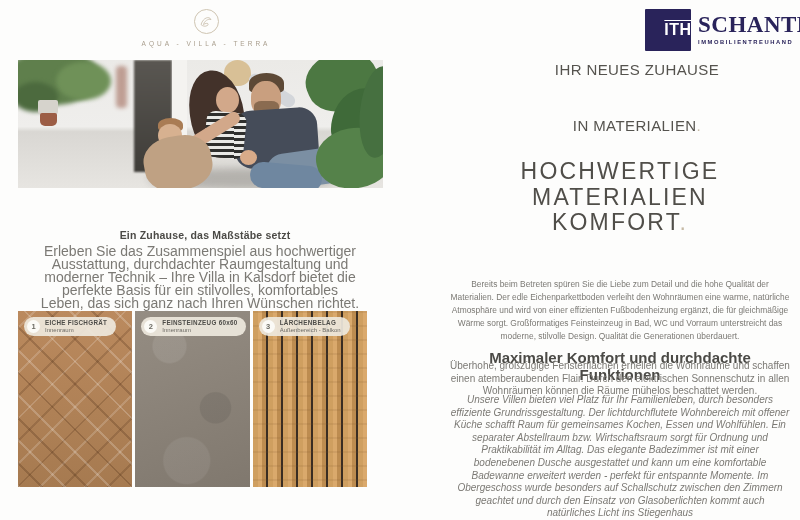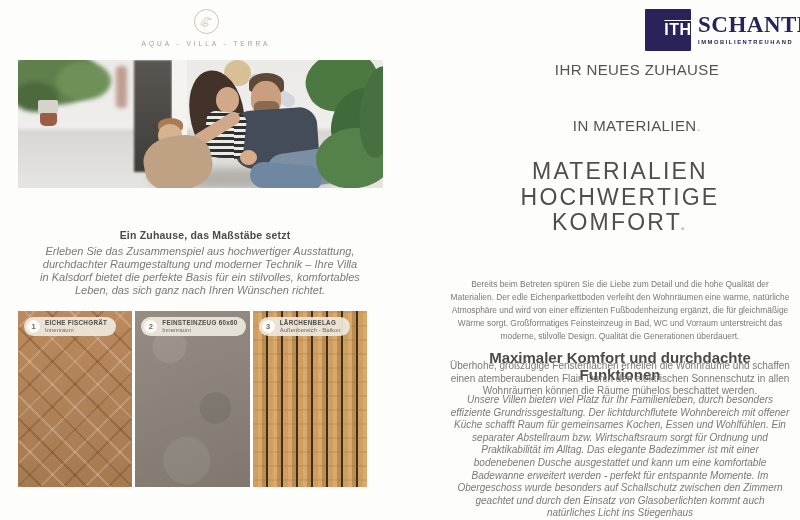--- a/index.html
+++ b/index.html
@@ -45,21 +45,21 @@
   .ph-jeans2 { left:232px; top:104px; width:72px; height:26px; background:#6f87a0; border-radius:14px; transform:rotate(5deg); }
   .ph-leaf1 { left:288px; top:-8px; width:72px; height:58px; background:#4c7842; border-radius:45% 55% 50% 50%; transform:rotate(-22deg); }
   .ph-leaf2 { left:314px; top:28px; width:62px; height:72px; background:#3f6a39; border-radius:50% 45% 55% 45%; transform:rotate(14deg); }
   .ph-leaf3 { left:298px; top:68px; width:78px; height:60px; background:#55824a; border-radius:48% 52% 50% 50%; transform:rotate(-10deg); }
   .ph-leaf4 { left:342px; top:6px; width:38px; height:92px; background:#467040; border-radius:50%; transform:rotate(6deg); }
   .ph-stem { left:330px; top:40px; width:2px; height:70px; background:#8a6a4a; transform:rotate(8deg); }
 
   .left-title { position:absolute; left:20px; top:229px; width:370px; text-align:center;
                 font-size:10.5px; font-weight:bold; color:#4b4a46; letter-spacing:.2px; }
   .left-body { position:absolute; left:40px; top:245px; width:320px; text-align:center;
-               font-size:11px; line-height:13px; color:#7b7974; font-weight:400;font-style:italic; }
+               font-size:14px; line-height:13px; color:#7b7974; font-weight:400; }
 
   .swatches { position:absolute; left:18px; top:311px; width:349px; height:176px; display:flex; gap:3px; }
   .swatch { position:relative; flex:1; overflow:hidden; }
   .swatch-oak { background-color:#b08055;
     background-image:
       repeating-linear-gradient(45deg, rgba(255,255,255,.20) 0 2px, transparent 2px 16px, rgba(60,30,10,.22) 16px 18px, transparent 18px 32px),
       repeating-linear-gradient(-45deg, rgba(255,255,255,.16) 0 2px, transparent 2px 16px, rgba(60,30,10,.18) 16px 18px, transparent 18px 32px),
       linear-gradient(180deg,#bb8a5e,#a67a50); }
   .swatch-tile { background-color:#8d857b;
     background-image:
@@ -202,22 +202,22 @@
       </div>
     </div>
 
     <h1 class="headline">
       <span>IHR NEUES ZUHAUSE</span><br>
       <br>
       <span>IN MATERIALIEN</span><span class="accent-dot">.</span>
     </h1>
 
     <h2 class="subheadline">
+      <span class="sh-line">HOCHWERTIGE</span>
       <span class="sh-line">MATERIALIEN</span>
-      <span class="sh-line">HOCHWERTIGE</span>
       <span class="sh-line"><span>KOMFORT</span><span class="accent-dot">.</span></span>
     </h2>
 
     <p class="intro">Bereits beim Betreten spüren Sie die Liebe zum Detail und die hohe Qualität der Materialien. Der edle Eichenparkettboden verleiht den Wohnräumen eine warme, natürliche Atmosphäre und wird von einer effizienten Fußbodenheizung ergänzt, die für gleichmäßige Wärme sorgt. Großformatiges Feinsteinzeug in Bad, WC und Vorraum unterstreicht das moderne, stilvolle Design. Qualität die Generationen überdauert.</p>
 
     <h4 class="sec-title sec1-title">Maximaler Komfort und durchdachte Funktionen</h4>
     <p class="sec-body sec1-body">Überhohe, großzügige Fensterflächen erhellen die Wohnräume und schaffen einen atemberaubenden Flair. Durch den elektrischen Sonnenschutz in allen Wohnräumen können die Räume mühelos beschattet werden.</p>
 
     <p class="sec-body sec2-body">Unsere Villen bieten viel Platz für Ihr Familienleben, durch besonders effiziente Grundrissgestaltung. Der lichtdurchflutete Wohnbereich mit offener Küche schafft Raum für gemeinsames Kochen, Essen und Wohlfühlen. Ein separater Abstellraum bzw. Wirtschaftsraum sorgt für Ordnung und Praktikabilität im Alltag. Das elegante Badezimmer ist mit einer bodenebenen Dusche ausgestattet und kann um eine komfortable Badewanne erweitert werden - perfekt für entspannte Momente. Im Obergeschoss wurde besonders auf Schallschutz zwischen den Zimmern geachtet und durch den Einsatz von Glasoberlichten kommt auch natürliches Licht ins Stiegenhaus</p>
   </section>

